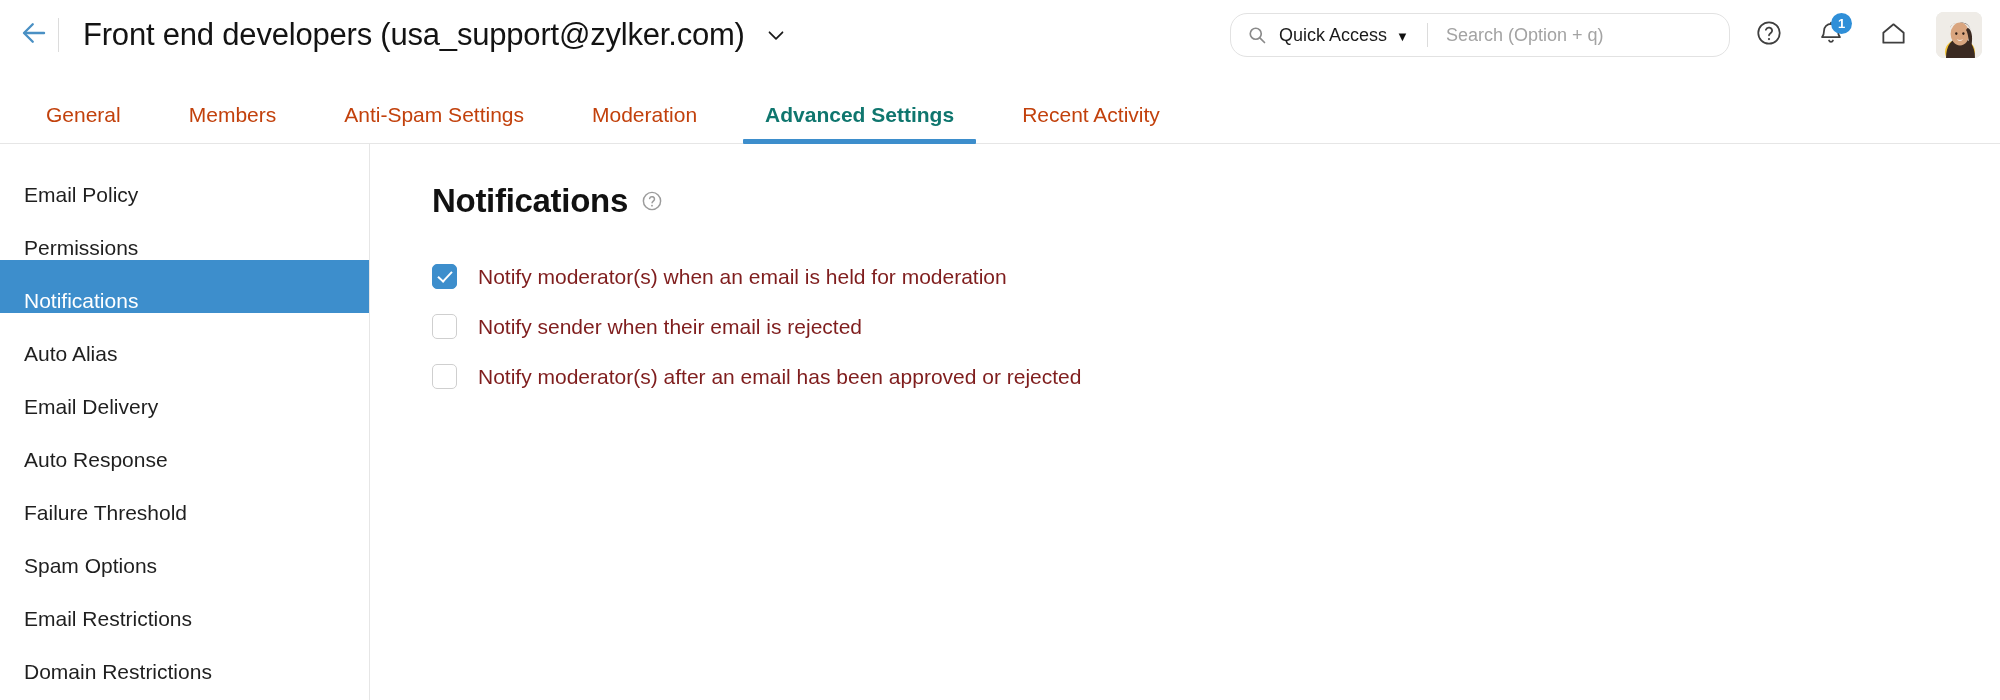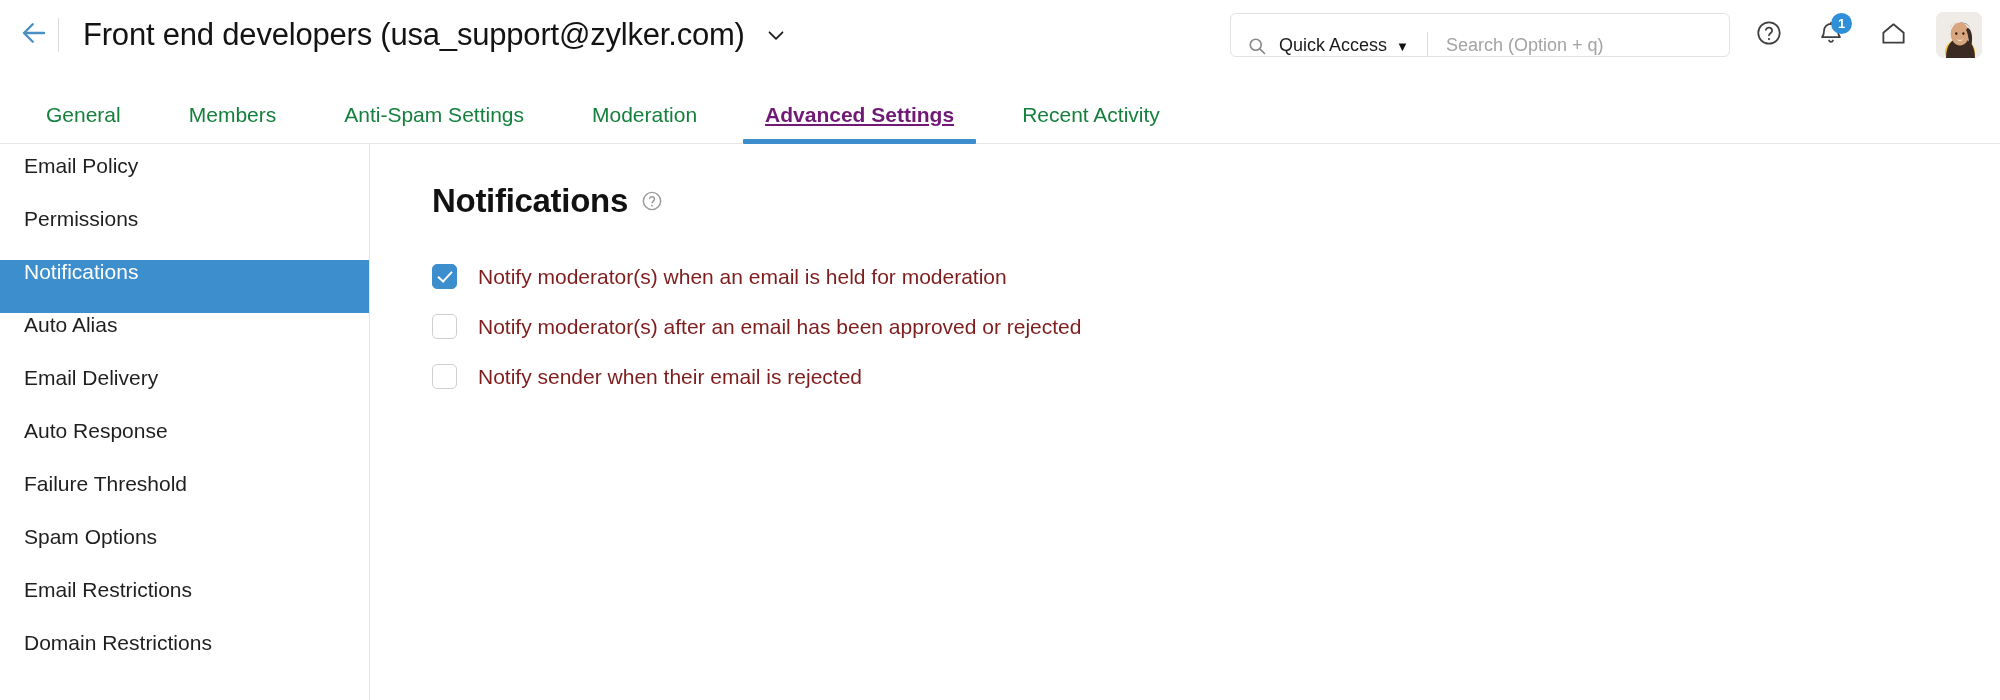--- a/index.html
+++ b/index.html
@@ -59,24 +59,24 @@
   }
 
   .header-right {
     margin-left: auto;
     display: flex;
     align-items: center;
     padding-right: 18px;
   }
   .search-box {
     display: flex;
-    align-items: flex-end;
+    align-items: center;
     height: 44px;
     border: 1px solid #e2e2e2;
-    border-radius: 6px;
+    border-radius: 17px;
     background: #fff;
     padding: 0 14px 0 16px;
     min-width: 500px;
     box-sizing: border-box;
   }
   .search-icon {
     display: flex;
     align-items: center;
     margin-right: 12px;
   }
@@ -153,30 +153,29 @@
     display: flex;
     align-items: flex-end;
     border-bottom: 1px solid #e6e6e6;
     padding-left: 24px;
     background: #fff;
     box-sizing: border-box;
   }
   .tab {
     position: relative;
     font-size: 21px;
-    color: #15803d;
+    color: #c2410c;
     padding: 0 22px 16px 22px;
     margin-right: 24px;
     cursor: pointer;
     white-space: nowrap;
   }
   .tab.active {
     font-weight: bold;
-    color: #701a75;
-    text-decoration: underline;
+    color: #0f766e;
   }
   .tab.active::after {
     content: "";
     position: absolute;
     left: 0;
     right: 0;
     bottom: -1px;
     height: 5px;
     background: #3d8ecc;
     border-radius: 1px;
@@ -191,21 +190,21 @@
     width: 370px;
     border-right: 1px solid #e6e6e6;
     box-sizing: border-box;
     padding-top: 10px;
     flex: none;
     background: #fff;
   }
   .side-item {
     height: 53px;
     display: flex;
-    align-items: flex-start;
+    align-items: flex-end;
     padding-left: 24px;
     font-size: 21px;
     color: #1f1f1f;
     cursor: pointer;
     box-sizing: border-box;
   }
   .side-item.active {
     background: #3d8ecc;
     color: #ffffff;
   }
@@ -416,23 +415,23 @@
       </span>
     </div>
 
     <div class="check-row">
       <span class="checkbox checked"></span>
       <span class="check-label">Notify moderator(s) when an email is held for moderation</span>
     </div>
 
     <div class="check-row">
       <span class="checkbox"></span>
-      <span class="check-label">Notify moderator(s) after an email has been approved or rejected</span>
+      <span class="check-label">Notify sender when their email is rejected</span>
     </div>
 
     <div class="check-row">
       <span class="checkbox"></span>
-      <span class="check-label">Notify sender when their email is rejected</span>
+      <span class="check-label">Notify moderator(s) after an email has been approved or rejected</span>
     </div>
 
 
   </div>
 </div>
 
 </body></html>

